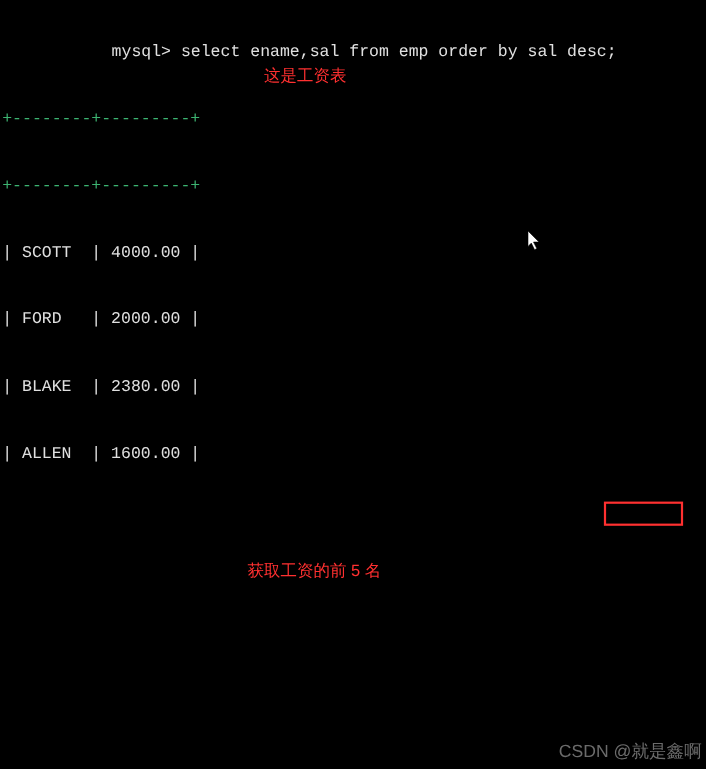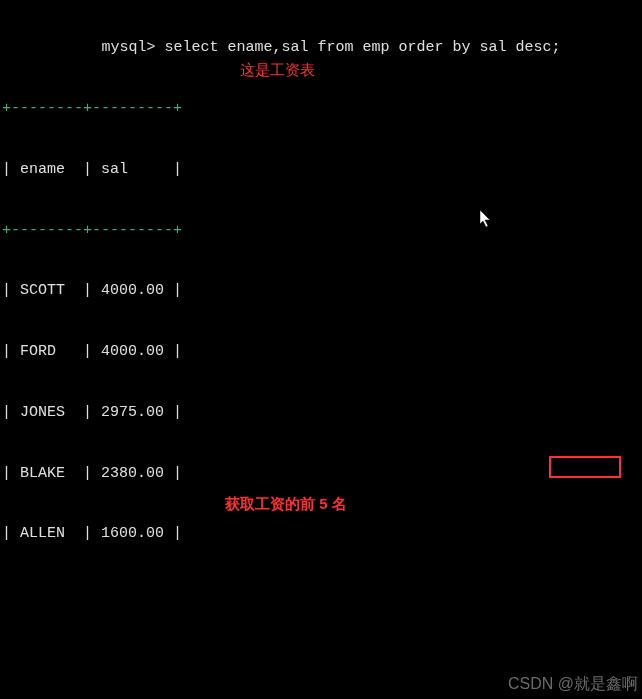--- a/index.html
+++ b/index.html
@@ -50,39 +50,37 @@
   </style>
 </head>
 <body>
 
 <div class="prompt-line">
   <span class="prompt">mysql&gt;</span><span class="sql"> select ename,sal from emp order by sal desc;</span>
 </div>
 
 <div class="table-block">
   <span class="row green">+--------+---------+</span>
-  <span class="row">| ename  | sal     |</span>
   <span class="row green">+--------+---------+</span>
   <span class="row">| SCOTT  | 4000.00 |</span>
-  <span class="row">| FORD   | 4000.00 |</span>
-  <span class="row">| JONES  | 2975.00 |</span>
+  <span class="row">| FORD   | 2000.00 |</span>
   <span class="row">| BLAKE  | 2380.00 |</span>
   <span class="row">| ALLEN  | 1600.00 |</span>
   
   
   
   
   
   
   
   
 </div>
 
 <div class="annotation" style="top:60px; left:240px;text-align:right;">这是工资表</div>
-<div class="annotation" style="top:494px; left:225px;font-weight:bold;">获取工资的前 5 名</div>
+<div class="annotation" style="top:510px; left:225px;">获取工资的前 5 名</div>
 
 <div class="highlight-box" style="top:456px; left:549px; width:72px; height:22px;"></div>
 
 <div class="cursor" style="top:210px; left:480px;">
   <svg viewBox="0 0 12 18">
       <path d="M0 0 L0 14 L3 11 L6 17 L8 16 L5 10 L10 10 Z" fill="#fff" stroke="#000" stroke-width="0.5"></path>
     </svg>
 </div>
 
 <div class="watermark">CSDN @就是鑫啊</div>

